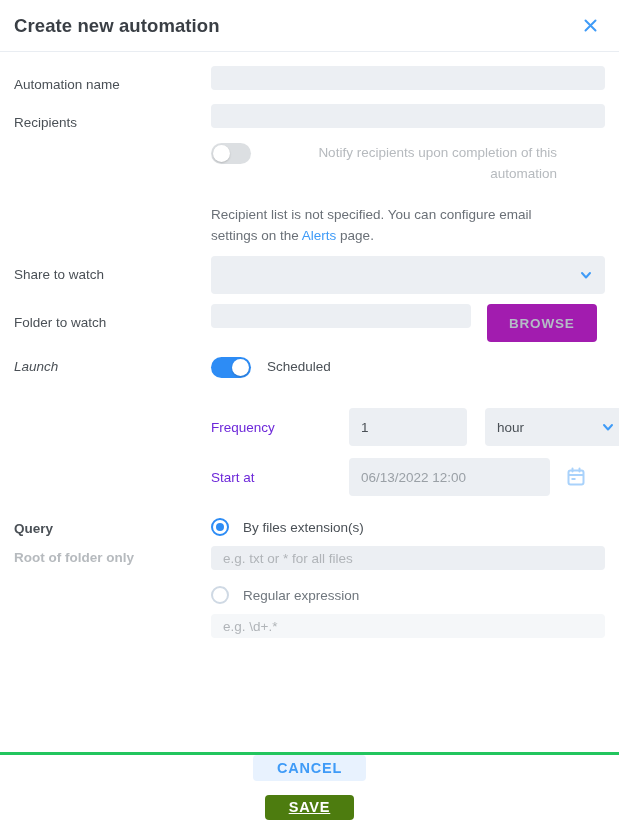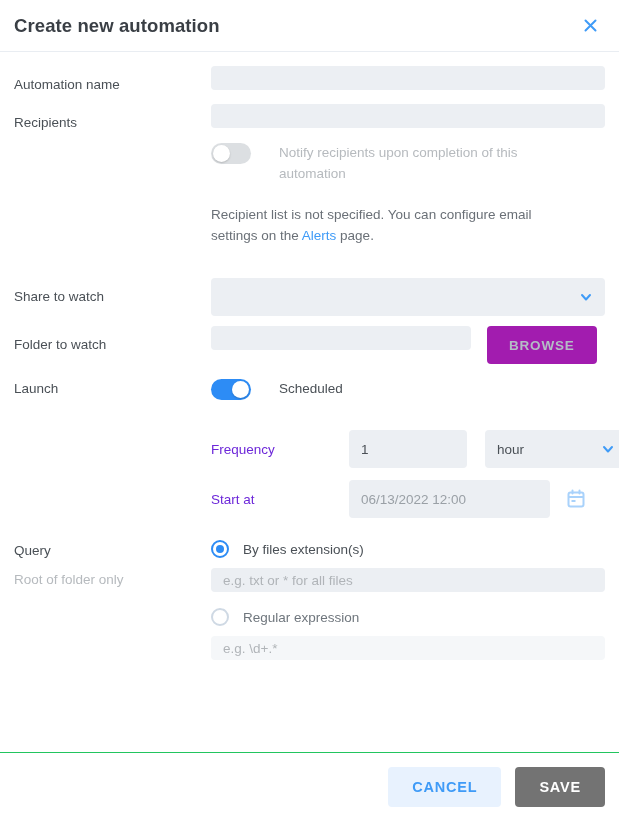--- a/index.html
+++ b/index.html
@@ -135,25 +135,26 @@
     left: 2px;
     width: 17px;
     height: 17px;
     border-radius: 50%;
     background: #ffffff;
     box-shadow: 0 1px 2px rgba(0,0,0,.18);
   }
   .toggle.on { background: #2d8cf5; }
   .toggle.on .knob { left: 21px; }
   .toggle-label {
-    margin-left: 28px;
+    margin-left: 16px;
     font-size: 13.5px;
     line-height: 21px;
     color: #4a5056;
     max-width: 290px;
+    text-align: right;
   }
   .toggle-label.muted { color: #b6babe; }
 
   .note {
     margin: 20px 0 0 0;
     font-size: 13.5px;
     line-height: 21px;
     color: #6a7077;
     max-width: 365px;
   }
@@ -244,48 +245,50 @@
     margin-left: 14px;
     font-size: 13.5px;
     color: #4a5056;
   }
   .radio-label.muted { color: #6f767d; }
 
   .query-block { margin-bottom: 16px; }
 
   
   .dialog-footer {
-    border-top: 1px solid #22c55e;
+    border-top: 3px solid #22c55e;
     height: 68px;
     min-height: 68px;
     display: flex;
     align-items: center;
     justify-content: flex-end;
     padding: 0 14px;
     box-sizing: border-box;
     gap: 14px;
+    flex-direction: column;
   }
   .btn {
     border: none;
     border-radius: 4px;
     height: 40px;
     padding: 0 24px;
     font-size: 14.5px;
     font-weight: bold;
     letter-spacing: 0.8px;
     font-family: "Liberation Sans", sans-serif;
     cursor: pointer;
   }
   .btn-cancel {
     background: #e8f2fe;
     color: #3f9bf7;
   }
   .btn-save {
-    background: #737373;
+    background: #4d7c0f;
     color: #ffffff;
+    text-decoration: underline;
   }
 </style>
 </head>
 <body>
 
 <div class="dialog">
 
   <div class="dialog-header">
     <div class="dialog-title">Create new automation</div>
     <div class="close-btn">
@@ -317,21 +320,21 @@
           </div>
           <div class="toggle-label muted">Notify recipients upon completion of this automation</div>
         </div>
 
         <div class="note">
           <span>Recipient list is not specified. You can configure email settings on the </span><a href="#">Alerts</a><span> page.</span>
         </div>
       </div>
     </div>
 
-    <div class="row" style="margin-top:32px;">
+    <div class="row" style="margin-top:10px;">
       <div class="label-col">Share to watch</div>
       <div class="field-col">
         <div class="select">
           <span></span>
           <span class="caret">
             <svg width="14" height="14" viewBox="0 0 14 14">
               <path d="M3 5 L7 9.5 L11 5" fill="none" stroke="currentColor" stroke-width="2" stroke-linecap="round" stroke-linejoin="round"></path>
             </svg>
           </span>
         </div>
@@ -342,21 +345,21 @@
       <div class="label-col">Folder to watch</div>
       <div class="field-col">
         <div class="browse-group">
           <input class="input" type="text" value="" placeholder="" style="">
           <button class="browse-btn">BROWSE</button>
         </div>
       </div>
     </div>
 
     <div class="row" style="margin-top:14px;">
-      <div class="label-col" style="padding-top:2px;">Launch</div>
+      <div class="label-col" style="padding-top:2px;font-style:italic;">Launch</div>
       <div class="field-col">
 
         <div class="toggle-row" style="margin-top:0;">
           <div class="toggle on">
             <div class="knob"></div>
           </div>
           <div class="toggle-label">Scheduled</div>
         </div>
 
         <div class="sub-row" style="margin-top:30px;">
@@ -382,21 +385,21 @@
               <path d="M6.5 1.5 L6.5 4.5 M13.5 1.5 L13.5 4.5" stroke="currentColor" stroke-width="2" stroke-linecap="round"></path>
               <rect x="5.5" y="11" width="4" height="2" fill="currentColor"></rect>
             </svg>
           </span>
         </div>
 
       </div>
     </div>
 
     <div class="row" style="margin-top:22px;">
-      <div class="label-col" style="padding-top:2px;">
+      <div class="label-col" style="padding-top:2px;font-weight:bold;">
         <div>Query</div>
         <div class="muted" style="margin-top:11px; color:#b6babe;">Root of folder only</div>
       </div>
       <div class="field-col">
 
         <div class="query-block">
           <div class="radio-row">
             <div class="radio checked"></div>
             <div class="radio-label">By files extension(s)</div>
           </div>

